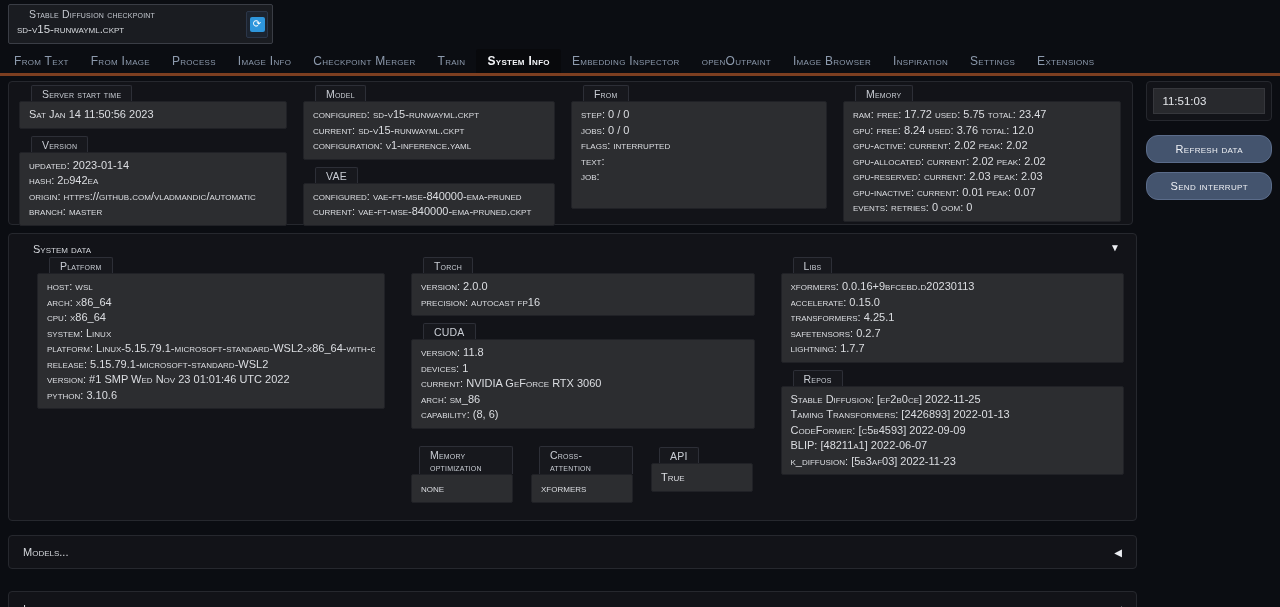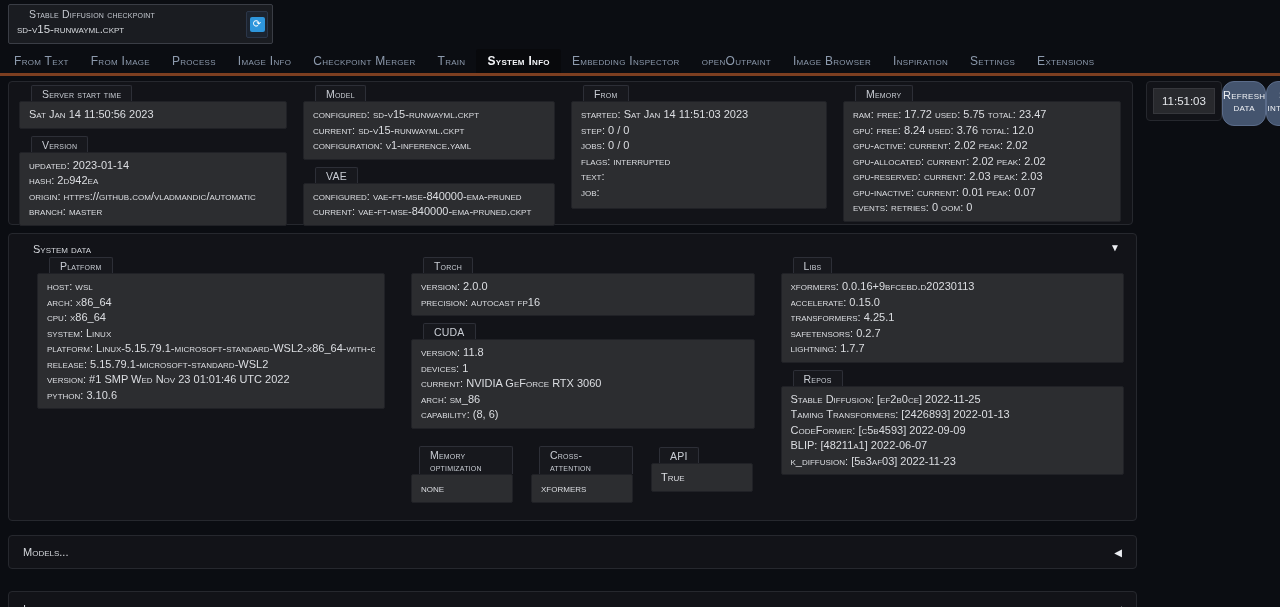--- a/index.html
+++ b/index.html
@@ -52,21 +52,21 @@
   .vbox {
     background:#2c2d30; border:1px solid #202126; border-radius:2px;
     padding:5px 9px; font-size:11px; color:#dcdee2; line-height:15.5px;
     margin-bottom:5px; position:relative; z-index:1;
   }
   .line { white-space:nowrap; overflow:hidden; }
   
   .row1 { display:flex; align-items:flex-start; }
   .info-card { width:1129px; height:144px; display:flex; gap:16px; padding:1px 10px; }
   .col1 { width:268px; } .col2 { width:252px; } .col3 { width:256px; } .col4 { width:278px; }
-  .side { width:126px; margin-left:13px; display:flex; flex-direction:row; }
+  .side { width:126px; margin-left:13px; display:flex; flex-direction:column; }
   .time-card { background:#121318; border:1px solid #26282e; border-radius:4px; padding:6px; margin-bottom:14px; }
   .time-box { background:#28292d; border:1px solid #36373c; padding:6px 8px; font-size:11.5px; color:#e3e5e9; }
   .btn {
     background:#44546e; border:1px solid #5b6c8a; border-radius:12px;
     color:#eef0f4; font-size:11px; text-align:center; padding:7px 0; margin-bottom:9px;
     cursor:pointer; letter-spacing:.3px;
   }
   
   .sd-card { margin-top:8px; width:1129px; position:relative; padding:6px 12px 12px; min-height:258px; }
   .sd-title { font-size:11px; color:#d4d7dc; margin:3px 0 0 12px; }
@@ -146,21 +146,20 @@
         <div class="chip">VAE</div>
         <div class="vbox">
             <div class="line">configured: vae-ft-mse-840000-ema-pruned</div>
             <div class="line">current: vae-ft-mse-840000-ema-pruned.ckpt</div>
           </div>
       </div>
 
       <div class="col3">
         <div class="chip">From</div>
         <div class="vbox" style="min-height:108px">
-            <div class="line">started: Sat Jan 14 11:51:03 2023</div>
             <div class="line">step: 0 / 0</div>
             <div class="line">jobs: 0 / 0</div>
             <div class="line">flags: interrupted</div>
             <div class="line">text:</div>
             <div class="line">job:</div>
           </div>
       </div>
 
       <div class="col4">
         <div class="chip">Memory</div>

